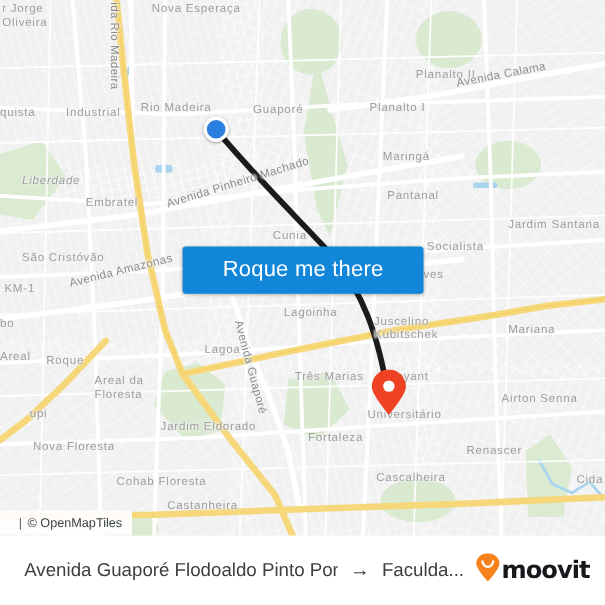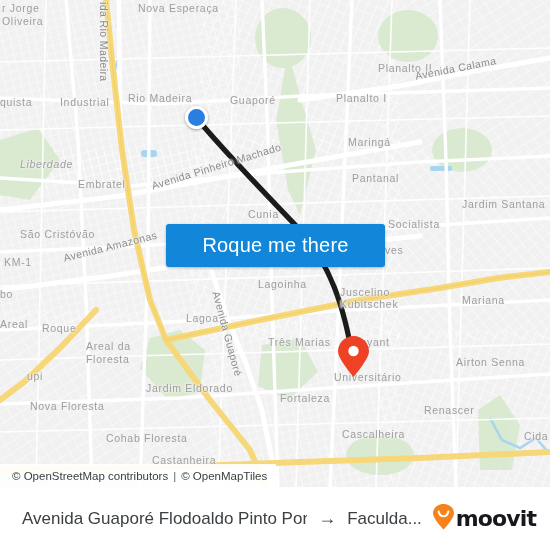--- a/index.html
+++ b/index.html
@@ -313,21 +313,20 @@
     <div id="dest-marker">
       <svg width="33" height="42" viewBox="0 0 33 42">
         <path d="M16.5 41 C16.5 41 32 23 32 15.5 C32 6.9 25.1 0 16.5 0 C7.9 0 1 6.9 1 15.5 C1 23 16.5 41 16.5 41 Z" fill="#ef4123"></path>
         <circle cx="16.5" cy="15" r="5.2" fill="#ffffff"></circle>
       </svg>
     </div>
 
     <button id="take-me-there-button">Roque me there</button>
 
     <div id="attribution-bar">
-      <span>© OpenStreetMap contributors</span>
       <span class="sep">|</span>
       <span>© OpenMapTiles</span>
     </div>
   </div>
 
   <div id="footer-bar">
     <div id="route-summary">
       <span id="route-origin">Avenida Guaporé Flodoaldo Pinto Port...</span>
       <span id="route-arrow-icon">→</span>
       <span id="route-destination">Faculda...</span>

